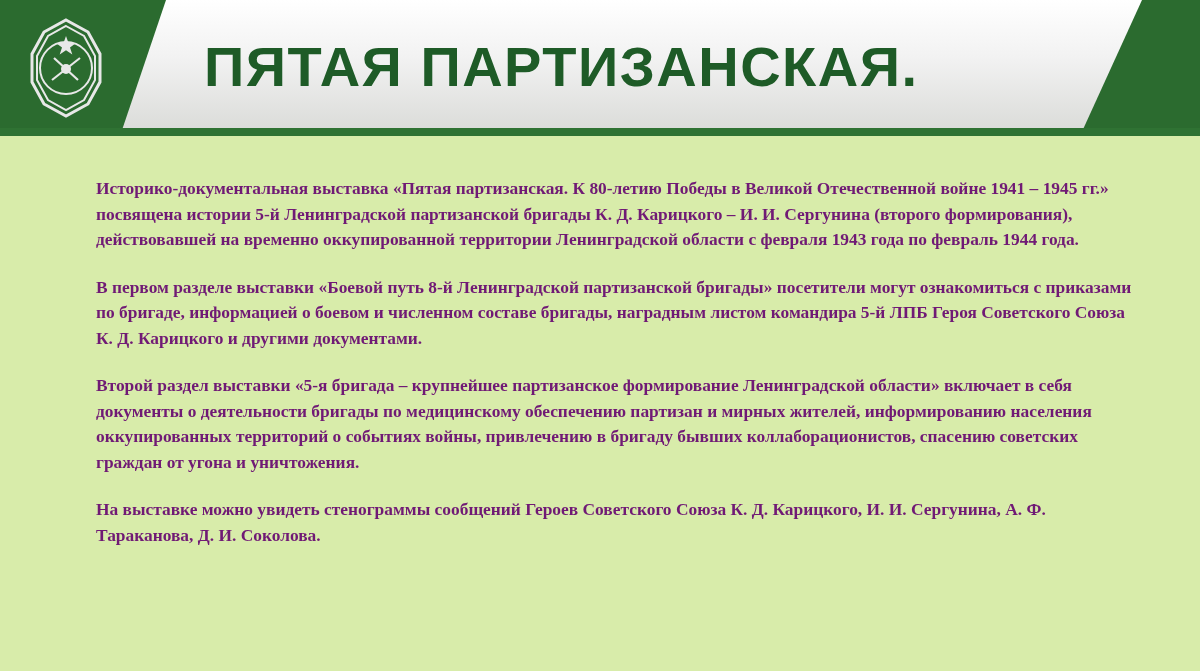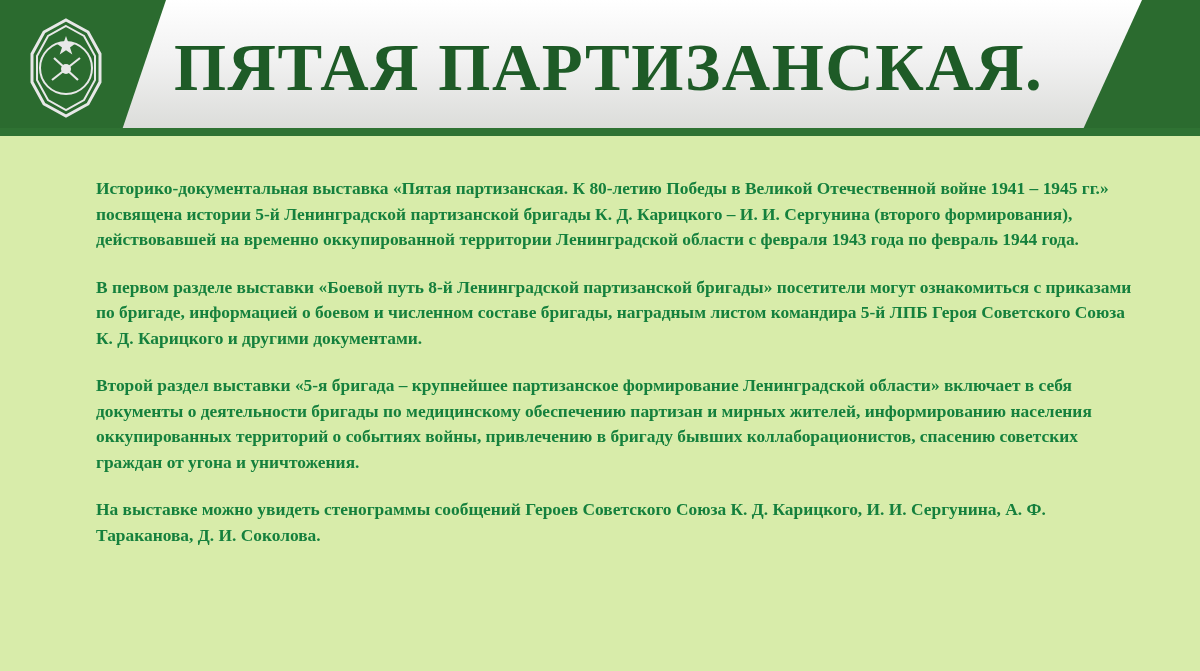--- a/index.html
+++ b/index.html
@@ -55,26 +55,26 @@
   .header-underline {
     position: absolute;
     left: 0;
     bottom: 0;
     width: 1200px;
     height: 8px;
     background: #2f7233;
   }
   .header-title {
     position: absolute;
-    left: 174px;
+    left: 204px;
     top: 30px;
     width: 960px;
-    font-family: Liberation Serif, serif;
+    font-family: Liberation Sans, sans-serif;
     font-weight: bold;
-    font-size: 67px;
+    font-size: 56px;
     letter-spacing: 1.5px;
     color: #1e5b27;
     white-space: nowrap;
     line-height: 74px;
   }
   
   .emblem {
     position: absolute;
     left: 18px;
     top: 18px;
@@ -87,21 +87,21 @@
     position: absolute;
     left: 96px;
     top: 176px;
     width: 1044px;
   }
   .para {
     font-family: "Liberation Serif", serif;
     font-weight: bold;
     font-size: 17.4px;
     line-height: 25.5px;
-    color: #15803d;
+    color: #701a75;
     margin: 0 0 22px 0;
     text-align: left;
   }
   .para:last-child { margin-bottom: 0; }
   .footer-space {
     position: absolute;
     left: 0;
     bottom: 0;
     width: 1200px;
     height: 0;

